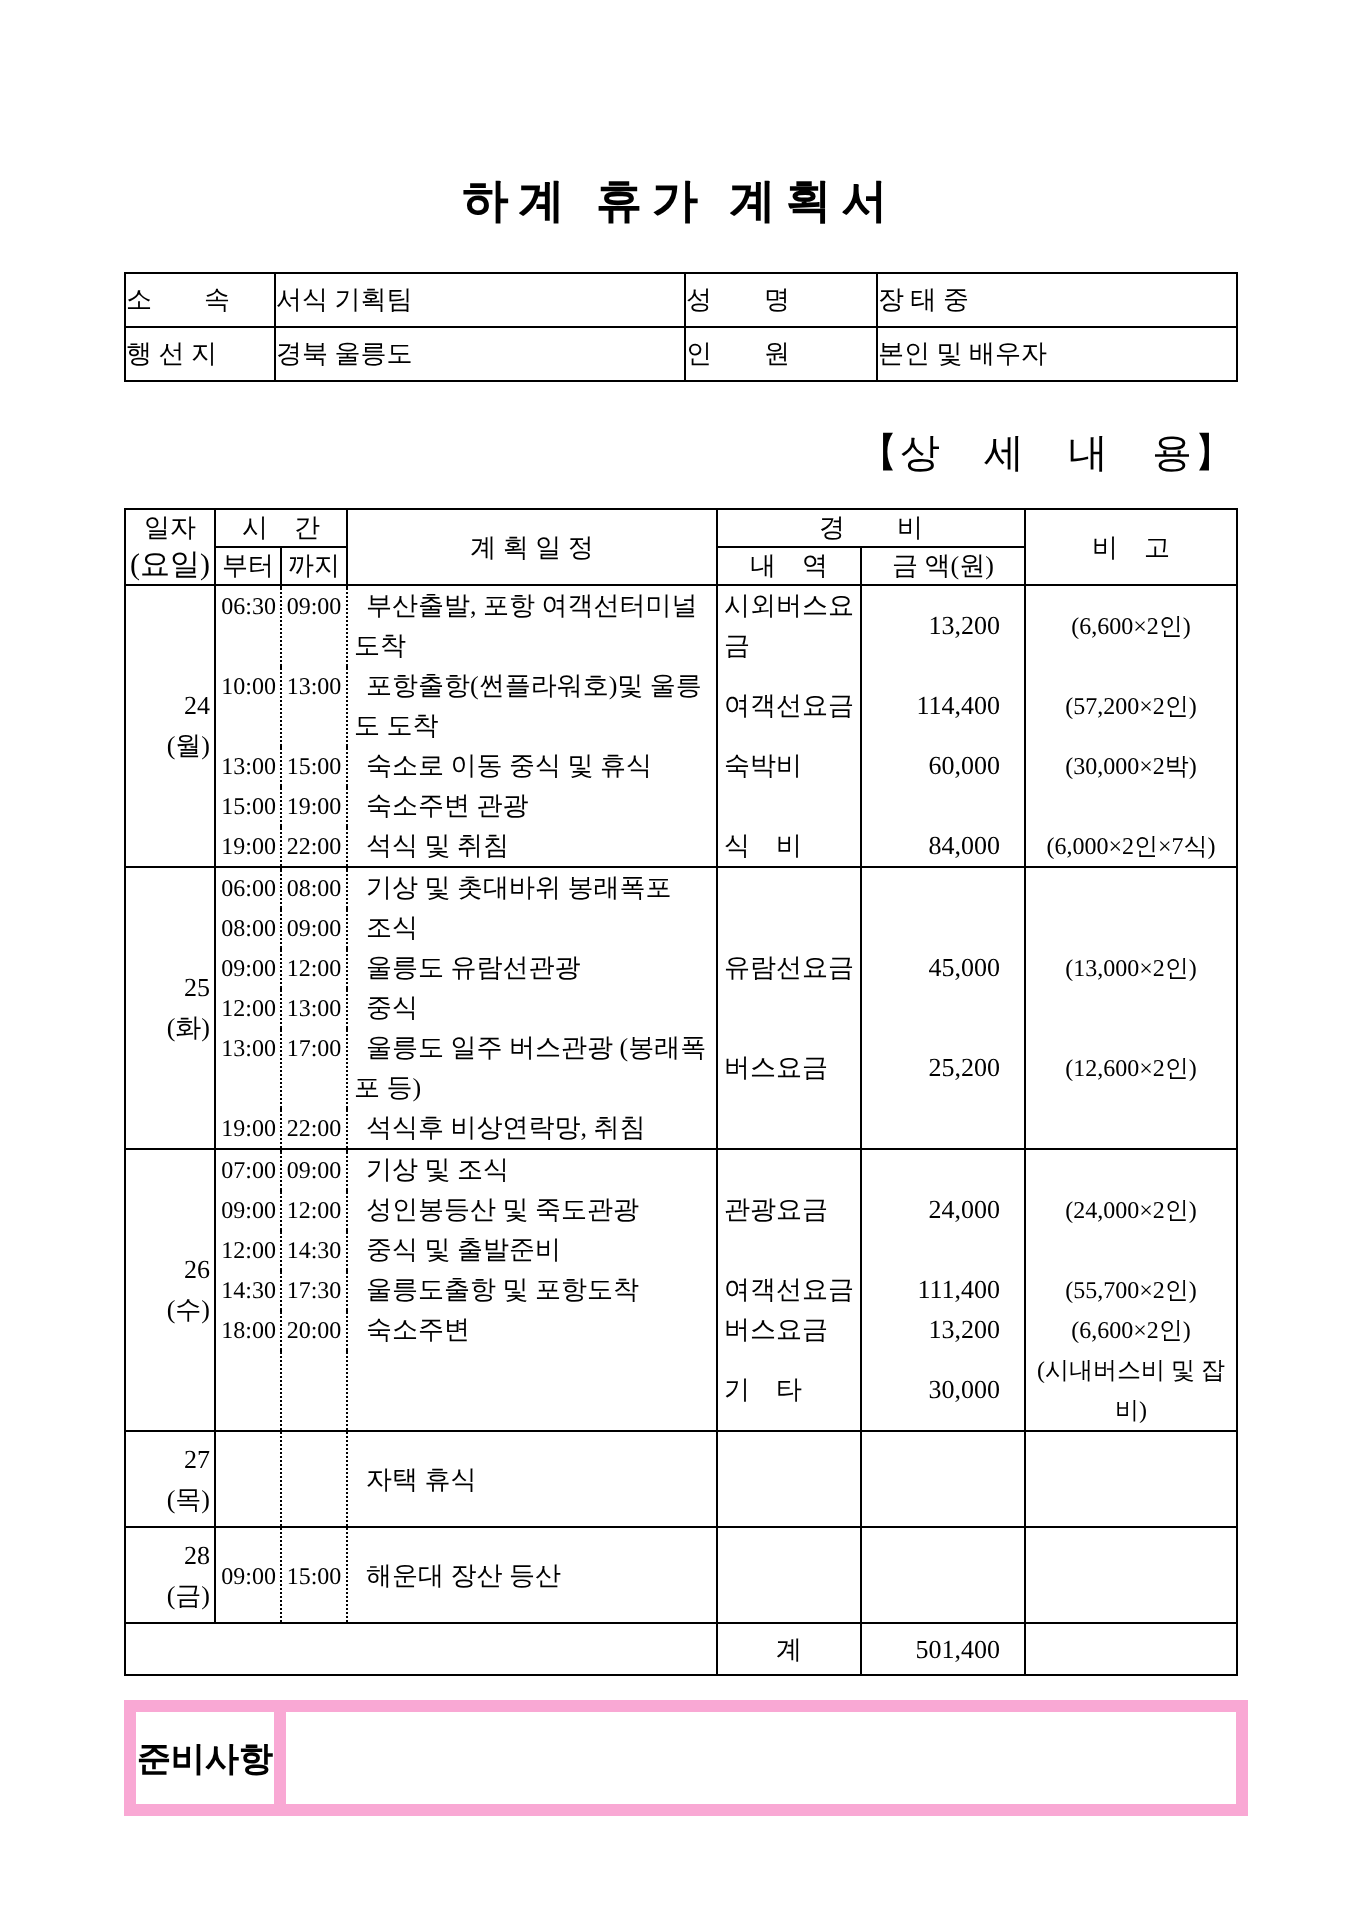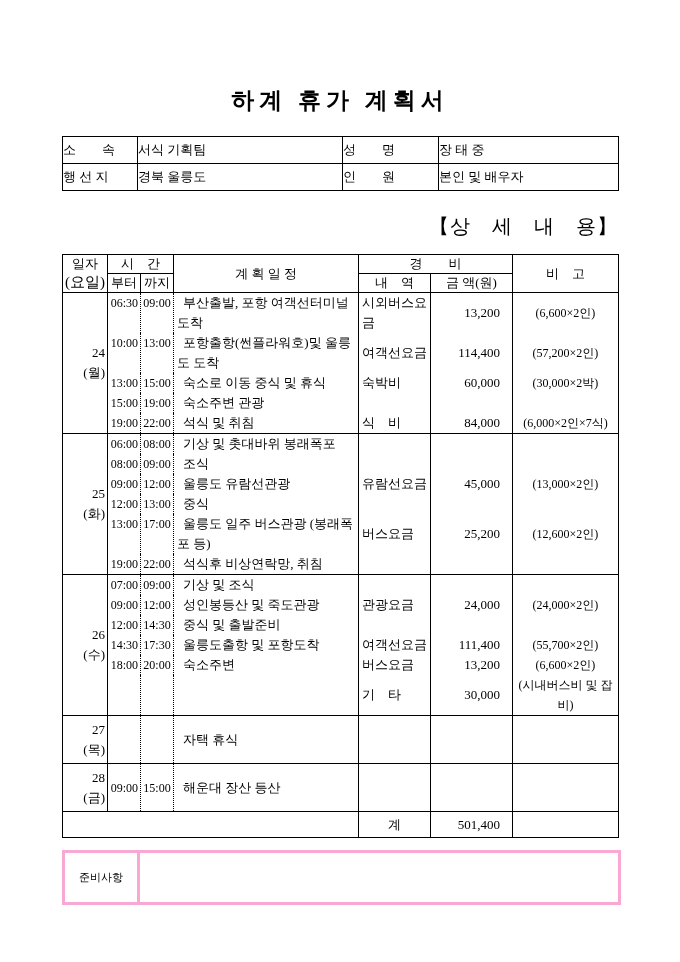--- a/index.html
+++ b/index.html
@@ -49,21 +49,21 @@
   .c-item { border-right: 1px solid #000; vertical-align: middle !important; padding-left: 3px !important; }
   .c-amount { border-right: 1px solid #000; vertical-align: middle !important; text-align: right; padding-right: 12px !important; }
   .c-note { text-align: center; vertical-align: middle !important; font-size: 12px !important; line-height: 16px; }
   .detail tbody tr.single td { height: 48px; vertical-align: middle; }
   .detail tfoot td { border-top: 1px solid #000; height: 26px; vertical-align: middle; font-size: 13px; }
   .c-span { border-right: 1px solid #000; }
   .c-total-label { border-right: 1px solid #000; text-align: center; }
 
   
   .prep { border: 1.5px solid #000; margin-top: 12px; }
-  .prep td { border: 3px solid #f9a8d4; height: 52px; font-size: 11px; }
+  .prep td { border: 6px solid #f9a8d4; height: 52px; font-size: 17px; font-weight: bold; }
   .prep-label { text-align: center; }
 </style>
 </head>
 <body>
 
 <div class="page">
 
   <h1 class="doc-title">하계 휴가 계획서</h1>
 
   <table class="info">

